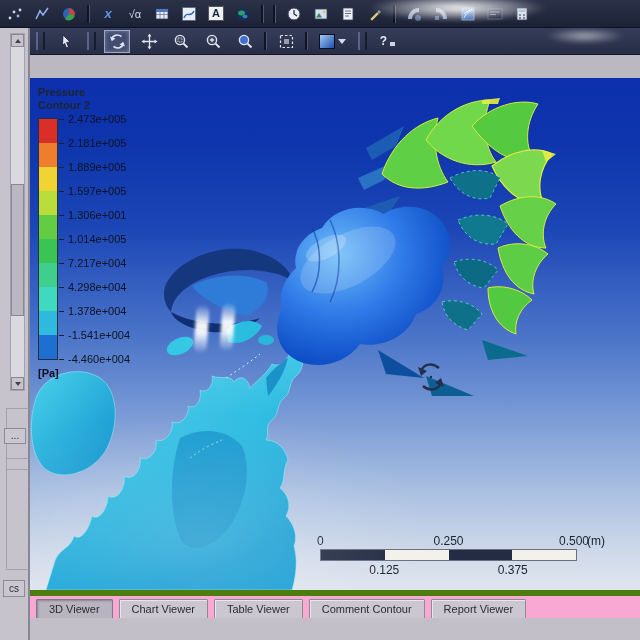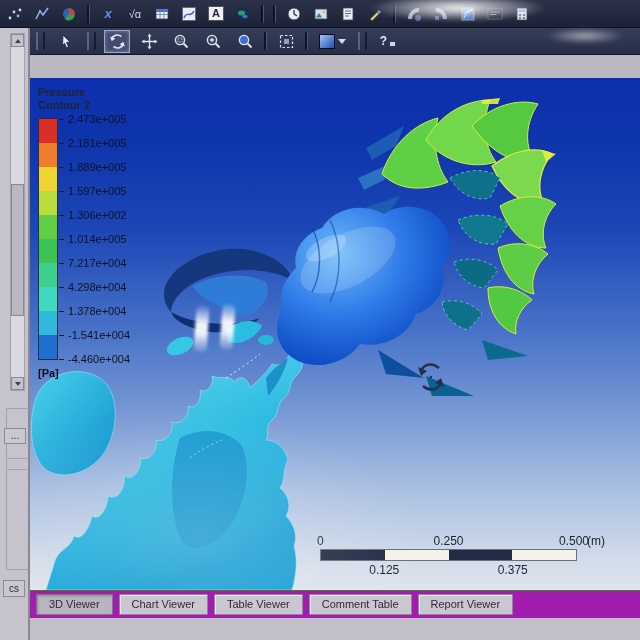--- a/index.html
+++ b/index.html
@@ -75,22 +75,22 @@
   .g-top2{left:545px;top:28px;width:80px;height:16px;
     background:radial-gradient(ellipse at center,rgba(255,255,255,.55),rgba(255,255,255,0) 70%);filter:blur(2px);}
   .g-streak{width:13px;height:48px;border-radius:7px;filter:blur(1.5px);
     background:linear-gradient(rgba(255,255,255,.05),rgba(255,255,255,.95) 40%,rgba(255,255,255,.9) 60%,rgba(255,255,255,.05));}
   .g-s1{left:165px;top:227px;transform:rotate(4deg);}
   .g-s2{left:191px;top:225px;transform:rotate(4deg);}
   .g-sheen{left:-60px;top:330px;width:460px;height:260px;
     background:radial-gradient(ellipse at center,rgba(255,255,255,.20),rgba(255,255,255,0) 70%);}
 
   
-  .bottomtabs{position:absolute;left:30px;top:590px;width:610px;height:28px;background:#a21caf;
-    border-top:1px solid #4d7c0f;display:flex;align-items:flex-start;gap:6px;
+  .bottomtabs{position:absolute;left:30px;top:590px;width:610px;height:28px;background:#f9a8d4;
+    border-top:6px solid #4d7c0f;display:flex;align-items:flex-start;gap:6px;
     padding:3px 0 0 6px;box-sizing:border-box;}
   .btab{font-size:11px;color:#2e2b33;padding:3px 12px 4px;background:#cbc7d0;
     border:1px solid #8d8a96;border-radius:1px;box-shadow:inset 1px 1px 0 #e8e5ec;white-space:nowrap;}
   .btab.active{background:#b9b5c0;box-shadow:inset 1px 1px 2px rgba(0,0,0,.25);border-color:#7d7a86;}
   .bottomstrip{position:absolute;left:30px;top:618px;width:610px;height:22px;background:#c2bfc8;}
 
   
   .leftpanel{position:absolute;left:0;top:28px;width:30px;height:612px;background:#c6c3cc;
     border-right:2px solid #8a8794;box-sizing:border-box;}
   .lp-scroll{position:absolute;right:3px;top:5px;width:15px;height:358px;background:#dbd9e0;
@@ -398,21 +398,21 @@
           <div class="legend-row" style="top:48px">
               <span class="legend-tick"></span>
               <span class="legend-val">1.889e+005</span>
             </div>
           <div class="legend-row" style="top:72px">
               <span class="legend-tick"></span>
               <span class="legend-val">1.597e+005</span>
             </div>
           <div class="legend-row" style="top:96px">
               <span class="legend-tick"></span>
-              <span class="legend-val">1.306e+002</span>
+              <span class="legend-val">1.306e+001</span>
             </div>
           <div class="legend-row" style="top:120px">
               <span class="legend-tick"></span>
               <span class="legend-val">1.014e+005</span>
             </div>
           <div class="legend-row" style="top:144px">
               <span class="legend-tick"></span>
               <span class="legend-val">7.217e+004</span>
             </div>
           <div class="legend-row" style="top:168px">
@@ -467,21 +467,21 @@
 
     <div class="glare g-streak g-s1"></div>
     <div class="glare g-streak g-s2"></div>
     <div class="glare g-sheen"></div>
   </div>
 
   <div class="bottomtabs">
     <span class="btab active">3D Viewer</span>
     <span class="btab">Chart Viewer</span>
     <span class="btab">Table Viewer</span>
-    <span class="btab">Comment Table</span>
+    <span class="btab">Comment Contour</span>
     <span class="btab">Report Viewer</span>
   </div>
   <div class="bottomstrip"></div>
 
   <div class="leftpanel">
     <div class="lp-scroll">
       <div class="lp-btn lp-up">
           <span class="tri-up"></span>
         </div>
       <div class="lp-thumb"></div>

